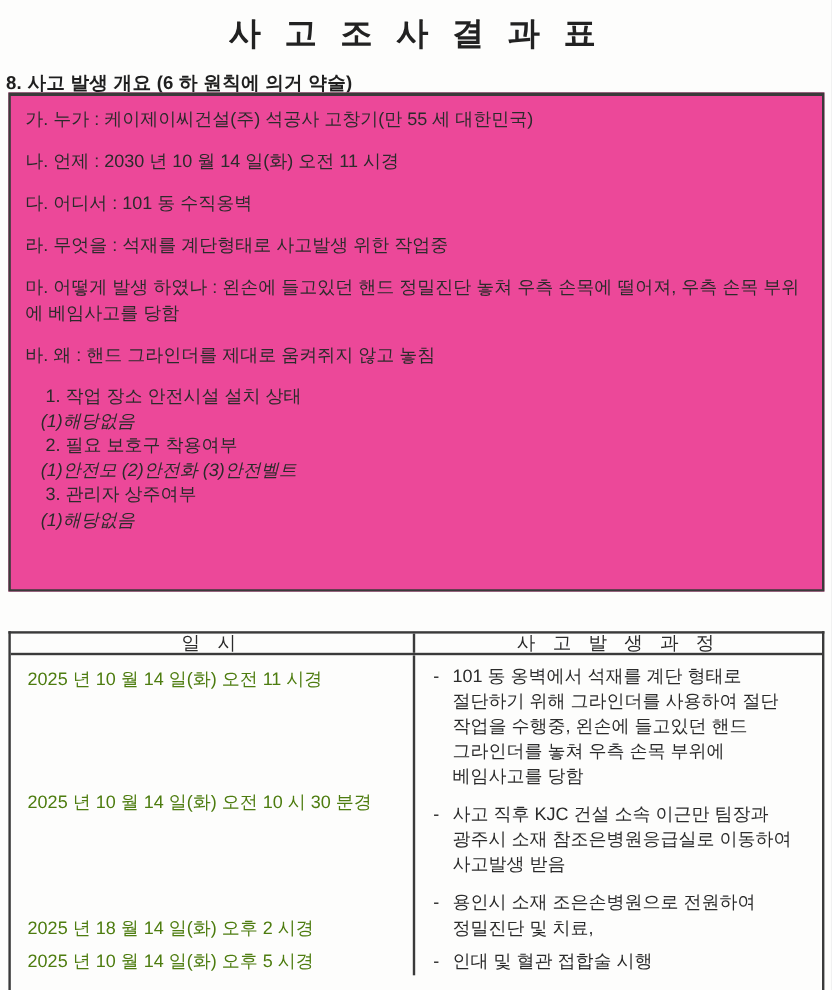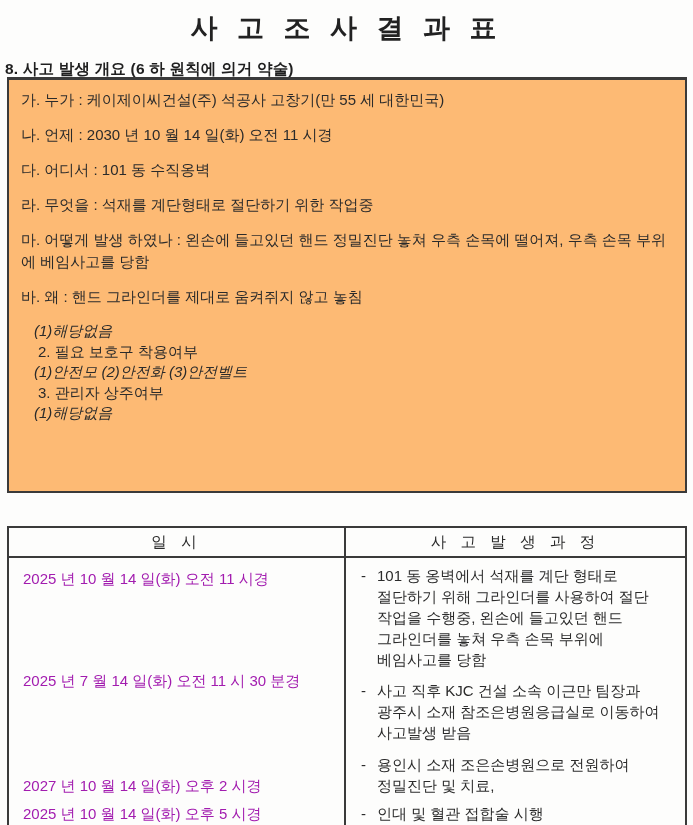--- a/index.html
+++ b/index.html
@@ -38,41 +38,41 @@
   
   .box1 {
     position: absolute;
     top: 77px; left: 7px;
     width: 680px; height: 416px;
     border: 2px solid #3a3a3a;
     border-top-width: 3px;
     padding: 9px 12px;
     font-size: 15px;
     line-height: 22px;
-    background: #fdba74;
+    background: #ec4899;
   }
   .b1-item { margin-bottom: 13px; }
   .safety-heading { margin-top: 26px; margin-bottom: 16px; }
   .safety-line { line-height: 20.5px; }
   .safety-num { padding-left: 17px; }
   .safety-sub { padding-left: 13px; font-style: italic; }
 
   
   .tbl {
     position: absolute;
     top: 526px; left: 7px;
     width: 680px; height: 299px;
     border: 2px solid #3a3a3a;
     border-bottom: none;
     background: #fdfdfc;
     font-size: 15px;
   }
   .tbl-head {
     display: flex;
-    height: 30px;
+    height: 18px;
     border-bottom: 2px solid #3a3a3a;
   }
   .tbl-head-cell {
     display: flex;
     align-items: center;
     justify-content: center;
     font-size: 15.5px;
     letter-spacing: 5px;
     color: #2b2b2b;
   }
@@ -83,21 +83,21 @@
     position: absolute;
     left: 335px; top: 0; bottom: 0;
     width: 2px;
     background: #3a3a3a;
   }
   .time-cell {
     position: absolute;
     left: 14px;
     width: 315px;
     line-height: 21px;
-    color: #a21caf;
+    color: #4d7c0f;
   }
   .desc-cell {
     position: absolute;
     left: 352px;
     width: 325px;
     display: flex;
     line-height: 21px;
     color: #2b2b2b;
   }
   .desc-bullet { width: 16px; flex: none; }
@@ -113,24 +113,25 @@
 <div class="page">
 
   <div class="doc-title">사 고 조 사 결 과 표</div>
 
   <div class="sec-heading h1">8. 사고 발생 개요 (6 하 원칙에 의거 약술)</div>
 
   <div class="box1">
     <div class="b1-item">가. 누가 : 케이제이씨건설(주) 석공사 고창기(만 55 세 대한민국)</div>
     <div class="b1-item">나. 언제 : 2030 년 10 월 14 일(화) 오전 11 시경</div>
     <div class="b1-item">다. 어디서 : 101 동 수직옹벽</div>
-    <div class="b1-item">라. 무엇을 : 석재를 계단형태로 절단하기 위한 작업중</div>
+    <div class="b1-item">라. 무엇을 : 석재를 계단형태로 사고발생 위한 작업중</div>
     <div class="b1-item">마. 어떻게 발생 하였나 : 왼손에 들고있던 핸드 정밀진단 놓쳐 우측 손목에 떨어져, 우측 손목 부위에 베임사고를 당함</div>
     <div class="b1-item">바. 왜 : 핸드 그라인더를 제대로 움켜쥐지 않고 놓침</div>
 
+    <div class="safety-line safety-num">1. 작업 장소 안전시설 설치 상태</div>
     <div class="safety-line safety-sub">(1)해당없음</div>
     <div class="safety-line safety-num">2. 필요 보호구 착용여부</div>
     <div class="safety-line safety-sub">(1)안전모   (2)안전화 (3)안전벨트</div>
     <div class="safety-line safety-num">3. 관리자 상주여부</div>
     <div class="safety-line safety-sub">(1)해당없음</div>
   </div>
 
 
   <div class="tbl">
     <div class="tbl-head">
@@ -143,29 +144,29 @@
       <div class="time-cell t1">2025 년 10 월 14 일(화) 오전 11 시경</div>
       <div class="desc-cell d1">
         <span class="desc-bullet">-</span>
         <span class="desc-text">101 동 옹벽에서 석재를 계단 형태로
 절단하기 위해 그라인더를 사용하여 절단
 작업을 수행중, 왼손에 들고있던 핸드
 그라인더를 놓쳐 우측 손목 부위에
 베임사고를 당함</span>
       </div>
 
-      <div class="time-cell t2">2025 년 7 월 14 일(화) 오전 11 시 30 분경</div>
+      <div class="time-cell t2">2025 년 10 월 14 일(화) 오전 10 시 30 분경</div>
       <div class="desc-cell d2">
         <span class="desc-bullet">-</span>
         <span class="desc-text">사고 직후 KJC 건설 소속 이근만 팀장과
 광주시 소재 참조은병원응급실로 이동하여
 사고발생 받음</span>
       </div>
 
-      <div class="time-cell t3">2027 년 10 월 14 일(화) 오후 2 시경</div>
+      <div class="time-cell t3">2025 년 18 월 14 일(화) 오후 2 시경</div>
       <div class="desc-cell d3">
         <span class="desc-bullet">-</span>
         <span class="desc-text">용인시 소재 조은손병원으로 전원하여
 정밀진단 및 치료,</span>
       </div>
 
       <div class="time-cell t4">2025 년 10 월 14 일(화) 오후 5 시경</div>
       <div class="desc-cell d4">
         <span class="desc-bullet">-</span>
         <span class="desc-text">인대 및 혈관 접합술 시행</span>

